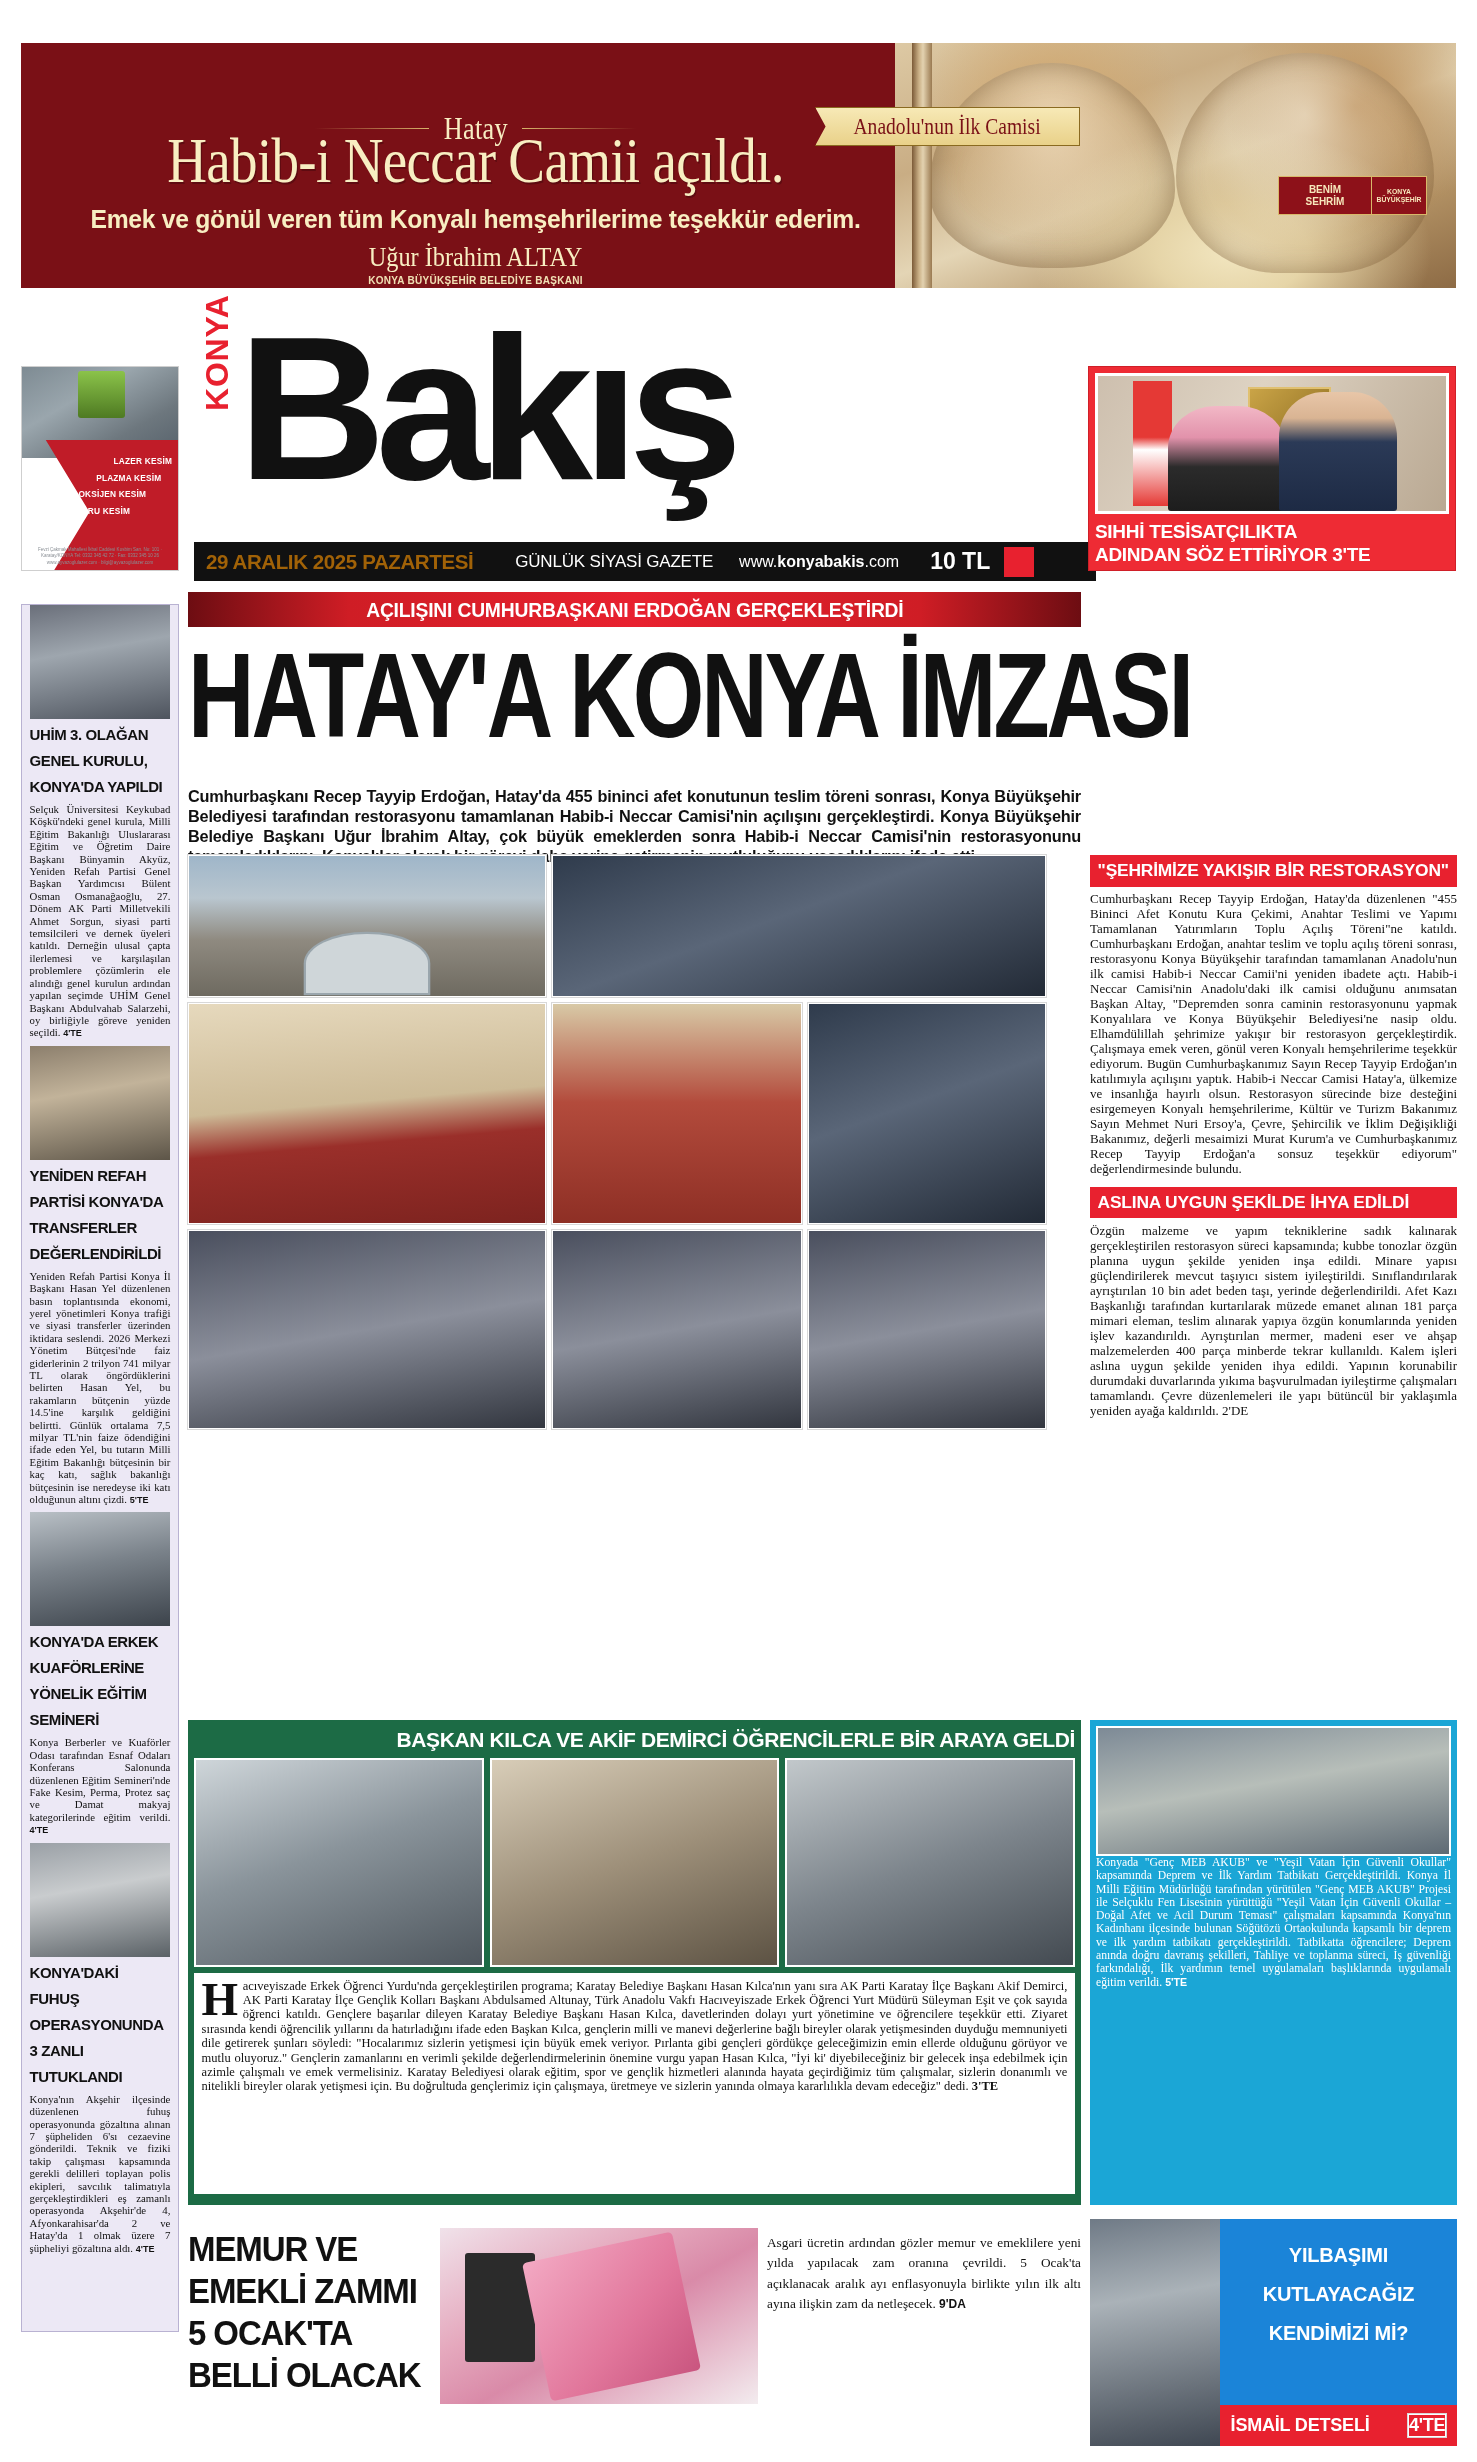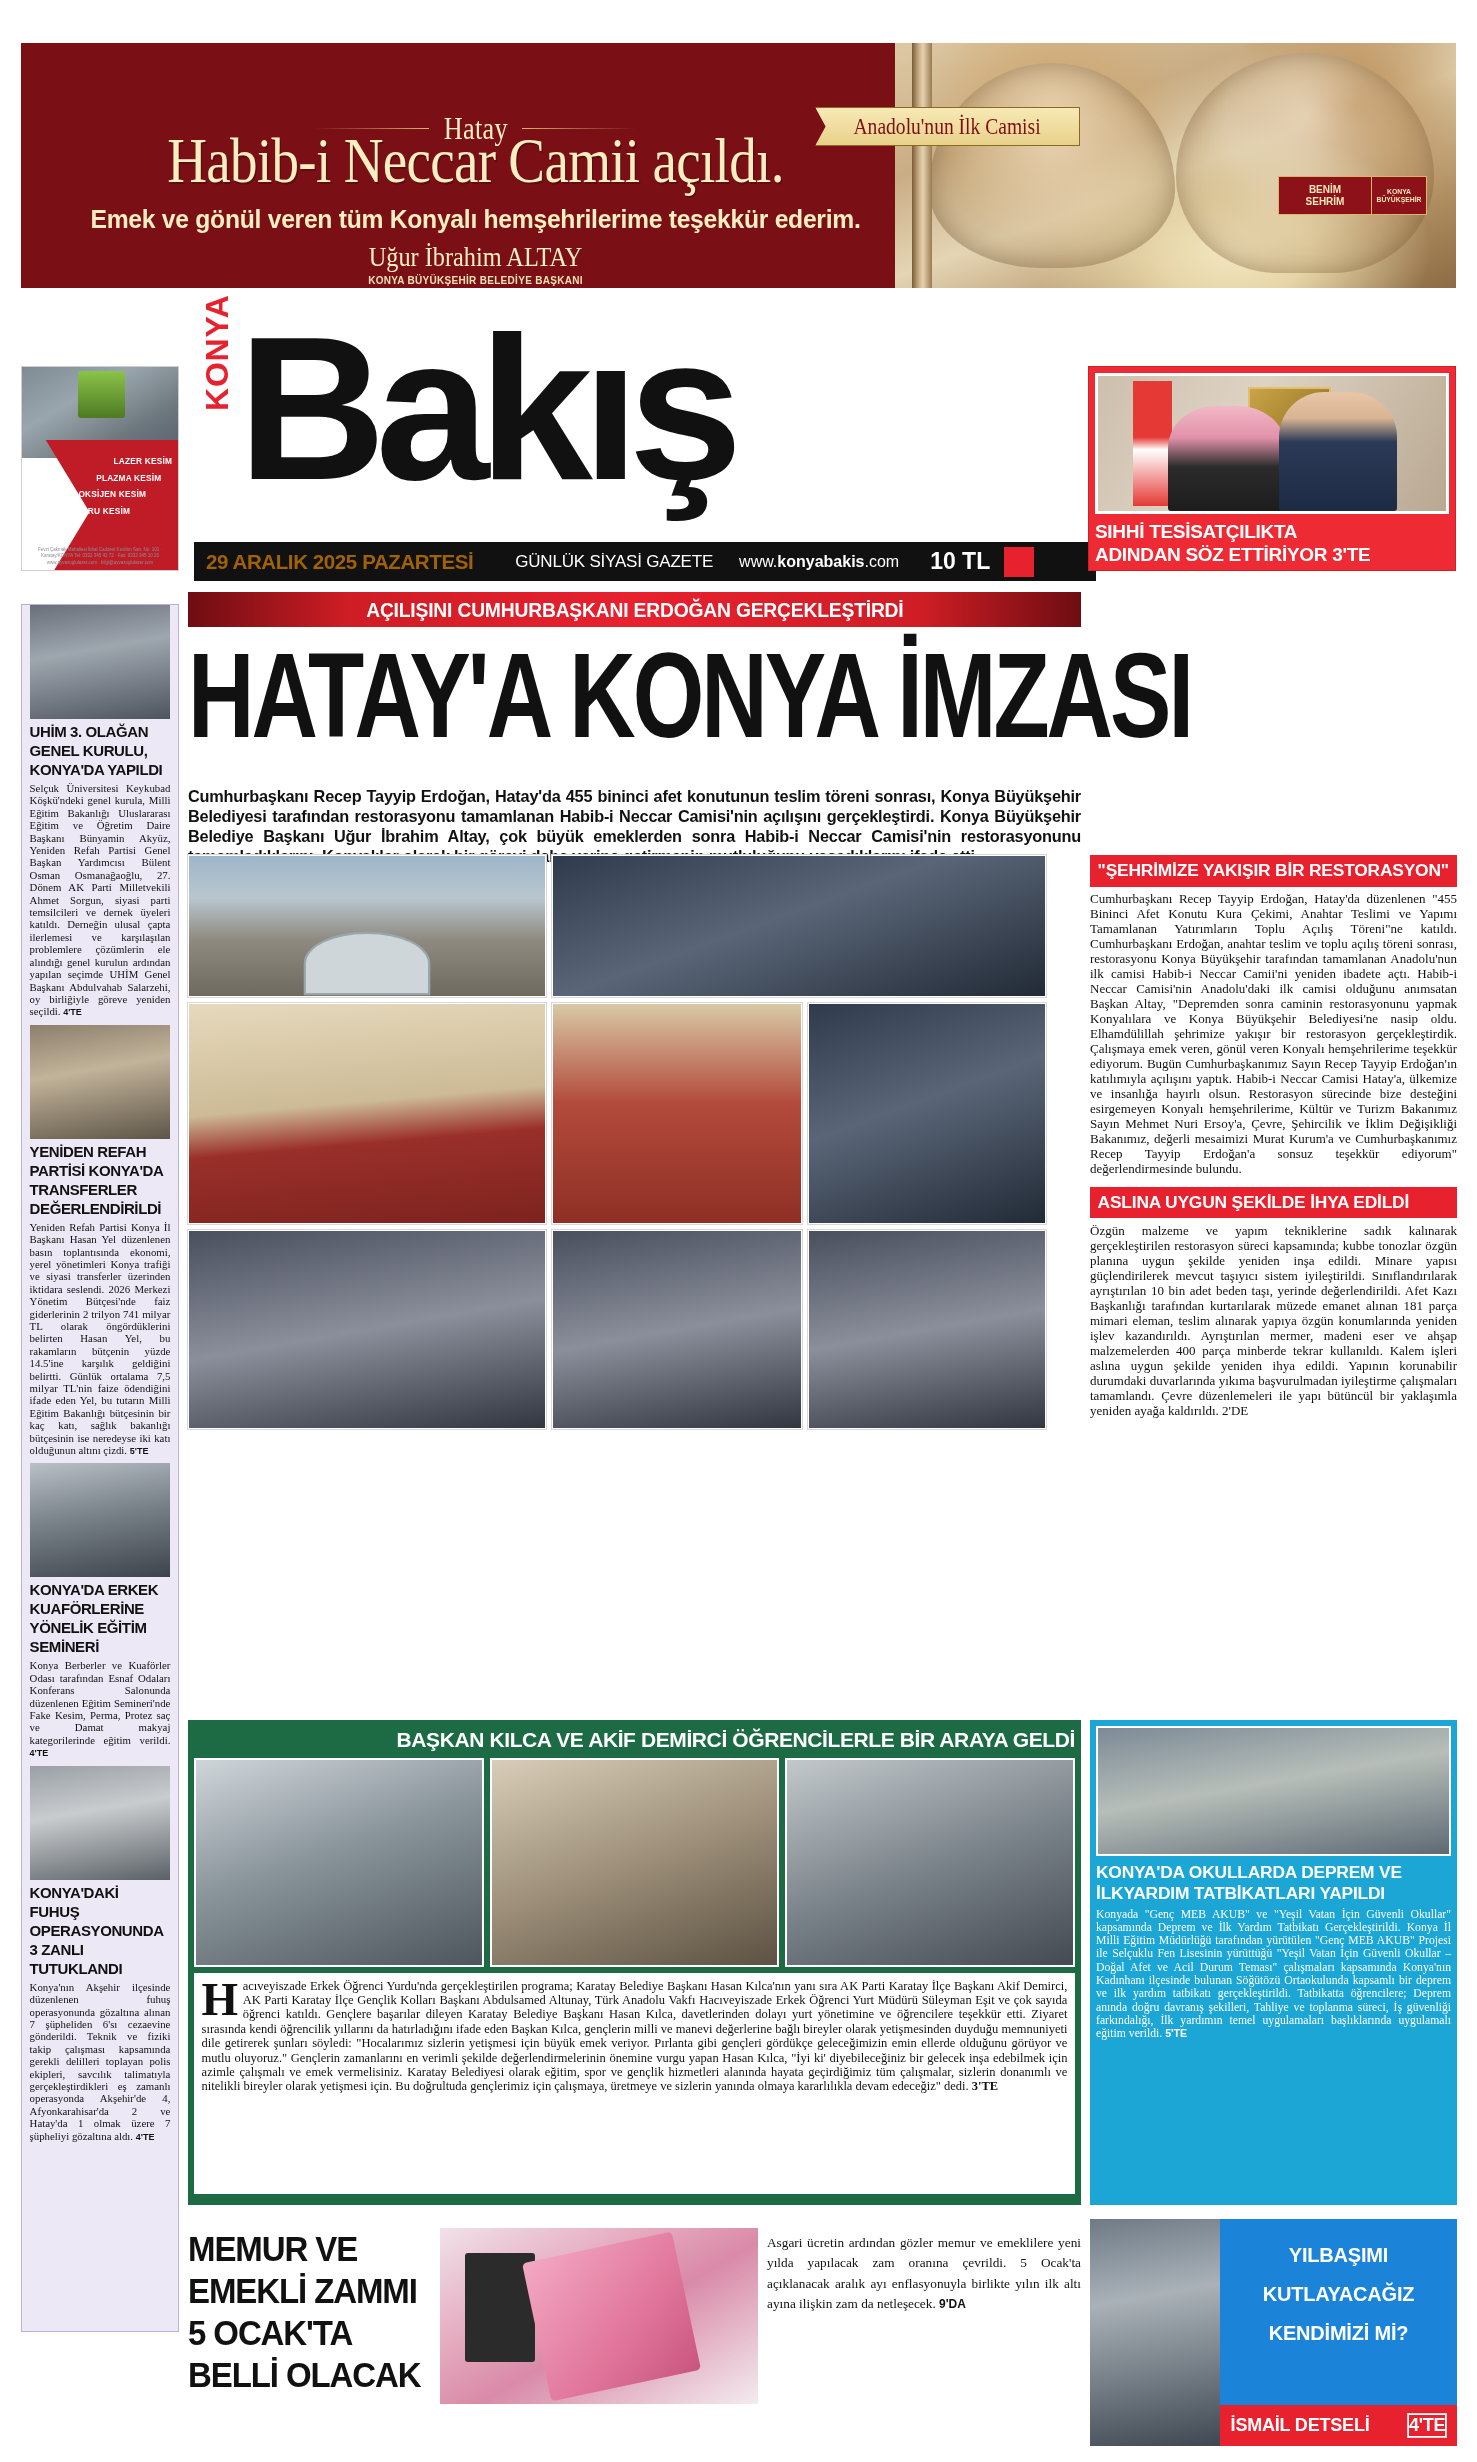--- a/index.html
+++ b/index.html
@@ -206,21 +206,21 @@
   }
 
   
   .leftcol{
     position:absolute; left:21px; top:604px; width:158px; height:1728px;
     background:#ece8f5; border:0.8px solid #b9b2d2; padding:0;
   }
   .leftcol .inner{ padding:0 7.6px 7.6px 7.6px; }
   .lc-photo{ width:100%; height:114px; margin:0 0 3px 0; }
   .lc-h{
-    font-weight:700; font-size:15px; line-height:19px; color:#111;
+    font-weight:700; font-size:15px; line-height:26px; color:#111;
     letter-spacing:-0.4px; margin:3px 0 3px 0;
   }
   .lc-body{
     font-family:"Liberation Serif", serif; font-size:10.8px; line-height:12.4px;
     text-align:justify; color:#111; margin-bottom:6px;
   }
   .lc-body b{ font-family:"Liberation Sans", sans-serif; font-size:9px; }
 
   .centercol{
     position:absolute; left:188px; top:592px; width:893px;
@@ -496,21 +496,20 @@
       <div style="flex:1;background:linear-gradient(160deg,#c2c8cb 0%,#7d858c 50%,#434a51 100%)"></div>
     </div>
     <div class="gb-text">
       <span class="dropcap">H</span><span>acıveyiszade Erkek Öğrenci Yurdu'nda gerçekleştirilen programa; Karatay Belediye Başkanı Hasan Kılca'nın yanı sıra AK Parti Karatay İlçe Başkanı Akif Demirci, AK Parti Karatay İlçe Gençlik Kolları Başkanı Abdulsamed Altunay, Türk Anadolu Vakfı Hacıveyiszade Erkek Öğrenci Yurt Müdürü Süleyman Eşit ve çok sayıda öğrenci katıldı. Gençlere başarılar dileyen Karatay Belediye Başkanı Hasan Kılca, davetlerinden dolayı yurt yönetimine ve öğrencilere teşekkür etti. Ziyaret sırasında kendi öğrencilik yıllarını da hatırladığını ifade eden Başkan Kılca, gençlerin milli ve manevi değerlerine bağlı bireyler olarak yetişmesinden duyduğu memnuniyeti dile getirerek şunları söyledi: "Hocalarımız sizlerin yetişmesi için büyük emek veriyor. Pırlanta gibi gençleri gördükçe geleceğimizin emin ellerde olduğunu görüyor ve mutlu oluyoruz." Gençlerin zamanlarını en verimli şekilde değerlendirmelerinin önemine vurgu yapan Hasan Kılca, "İyi ki' diyebileceğiniz bir gelecek inşa edebilmek için azimle çalışmalı ve emek vermelisiniz. Karatay Belediyesi olarak eğitim, spor ve gençlik hizmetleri alanında hayata geçirdiğimiz tüm çalışmalar, sizlerin donanımlı ve nitelikli bireyler olarak yetişmesi için. Bu doğrultuda gençlerimiz için çalışmaya, üretmeye ve sizlerin yanında olmaya kararlılıkla devam edeceğiz" dedi.</span>
       <b>3'TE</b>
     </div>
   </div>
 
   <div class="blue1">
     <div class="ph"></div>
-    <div class="bh">KONYA'DA OKULLARDA DEPREM VE İLKYARDIM TATBİKATLARI YAPILDI</div>
     <div class="bb"><span>Konyada "Genç MEB AKUB" ve "Yeşil Vatan İçin Güvenli Okullar" kapsamında Deprem ve İlk Yardım Tatbikatı Gerçekleştirildi. Konya İl Milli Eğitim Müdürlüğü tarafından yürütülen "Genç MEB AKUB" Projesi ile Selçuklu Fen Lisesinin yürüttüğü "Yeşil Vatan İçin Güvenli Okullar – Doğal Afet ve Acil Durum Teması" çalışmaları kapsamında Konya'nın Kadınhanı ilçesinde bulunan Söğütözü Ortaokulunda kapsamlı bir deprem ve ilk yardım tatbikatı gerçekleştirildi. Tatbikatta öğrencilere; Deprem anında doğru davranış şekilleri, Tahliye ve toplanma süreci, İş güvenliği farkındalığı, İlk yardımın temel uygulamaları başlıklarında uygulamalı eğitim verildi.</span> <b>5'TE</b></div>
   </div>
 
   <div class="memur">
     <div class="mh">
       <div>MEMUR VE</div>
       <div>EMEKLİ ZAMMI</div>
       <div>5 OCAK'TA</div>
       <div>BELLİ OLACAK</div>
     </div>

